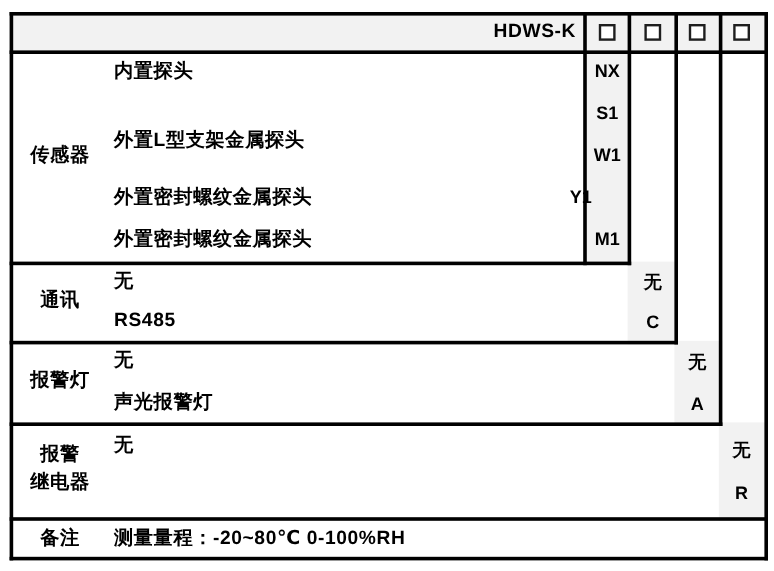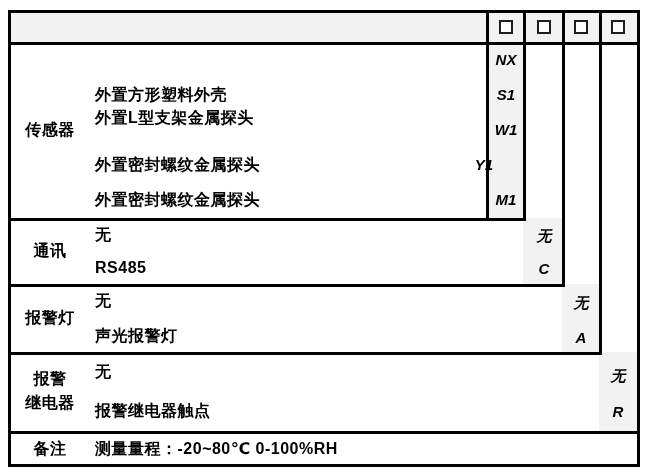--- a/index.html
+++ b/index.html
@@ -10,21 +10,21 @@
     font-family:"Liberation Sans","DejaVu Sans",sans-serif;
     font-weight:bold;
     color:#000000;
     overflow:hidden;
   }
   .fill{position:absolute;background:#f2f2f2;z-index:1;}
   .hl{position:absolute;height:3px;background:#000000;z-index:2;}
   .vl{position:absolute;width:3px;background:#000000;z-index:2;}
   .txt{position:absolute;z-index:3;white-space:nowrap;}
   .opt{left:95px;height:22px;line-height:22px;font-size:16px;letter-spacing:0.5px;}
-  .code{width:40px;height:20px;line-height:20px;text-align:center;font-size:15px;font-style:italic;}
+  .code{width:40px;height:20px;line-height:20px;text-align:center;font-size:15px;}
   .cat{left:8px;width:84px;text-align:center;font-size:16px;letter-spacing:0.5px;}
   .model{left:360px;width:120px;top:16px;height:22px;line-height:22px;
          text-align:right;font-size:16px;letter-spacing:0.5px;}
   .box{position:absolute;z-index:3;width:10px;height:10px;top:20px;
        border:2px solid #1f1f1f;background:#ffffff;}
 </style>
 </head>
 <body>
 
 <div id="stage">
@@ -43,27 +43,28 @@
   <div class="hl" style="left:8px;top:431px;width:632px;"></div>
   <div class="hl" style="left:8px;top:464px;width:632px;"></div>
 
   <div class="vl" style="left:8px;top:10px;height:457px;"></div>
   <div class="vl" style="left:486px;top:10px;height:211px;"></div>
   <div class="vl" style="left:523px;top:10px;height:211px;"></div>
   <div class="vl" style="left:562px;top:10px;height:277px;"></div>
   <div class="vl" style="left:599px;top:10px;height:345px;"></div>
   <div class="vl" style="left:637px;top:10px;height:457px;"></div>
 
+  <div class="txt model">HDWS-K</div>
   <div class="box" style="left:499px;"></div>
   <div class="box" style="left:537px;"></div>
   <div class="box" style="left:574px;"></div>
   <div class="box" style="left:611px;"></div>
 
   <div class="txt cat" style="top:119px;height:22px;line-height:22px;">传感器</div>
-  <div class="txt opt" style="top:84px;">外置方形塑料外壳</div>
+  <div class="txt opt" style="top:49px;">内置探头</div>
   <div class="txt opt" style="top:107px;">外置L型支架金属探头</div>
   <div class="txt opt" style="top:154px;">外置密封螺纹金属探头</div>
   <div class="txt opt" style="top:189px;">外置密封螺纹金属探头</div>
   <div class="txt code" style="left:486px;top:50px;">NX</div>
   <div class="txt code" style="left:486px;top:85px;">S1</div>
   <div class="txt code" style="left:486px;top:120px;">W1</div>
   <div class="txt code" style="left:464px;top:155px;">Y1</div>
   <div class="txt code" style="left:486px;top:190px;">M1</div>
 
   <div class="txt cat" style="top:240px;height:22px;line-height:22px;">通讯</div>
@@ -74,20 +75,19 @@
 
   <div class="txt cat" style="top:307px;height:22px;line-height:22px;">报警灯</div>
   <div class="txt opt" style="top:290px;">无</div>
   <div class="txt opt" style="top:325px;">声光报警灯</div>
   <div class="txt code" style="left:561px;top:293px;">无</div>
   <div class="txt code" style="left:561px;top:328px;">A</div>
 
   <div class="txt cat" style="top:391px;height:24px;line-height:24px;">继电器</div>
   <div class="txt cat" style="top:367px;height:24px;line-height:24px;">报警</div>
   <div class="txt opt" style="top:361px;">无</div>
-  <div class="txt opt" style="top:400px;">报警继电器触点</div>
   <div class="txt code" style="left:598px;top:366px;">无</div>
   <div class="txt code" style="left:598px;top:402px;">R</div>
 
   <div class="txt cat" style="top:438px;height:22px;line-height:22px;">备注</div>
   <div class="txt opt" style="top:438px;text-align:center;">测量量程：-20~80℃ 0-100%RH</div>
 
 </div>
 
 </body></html>

